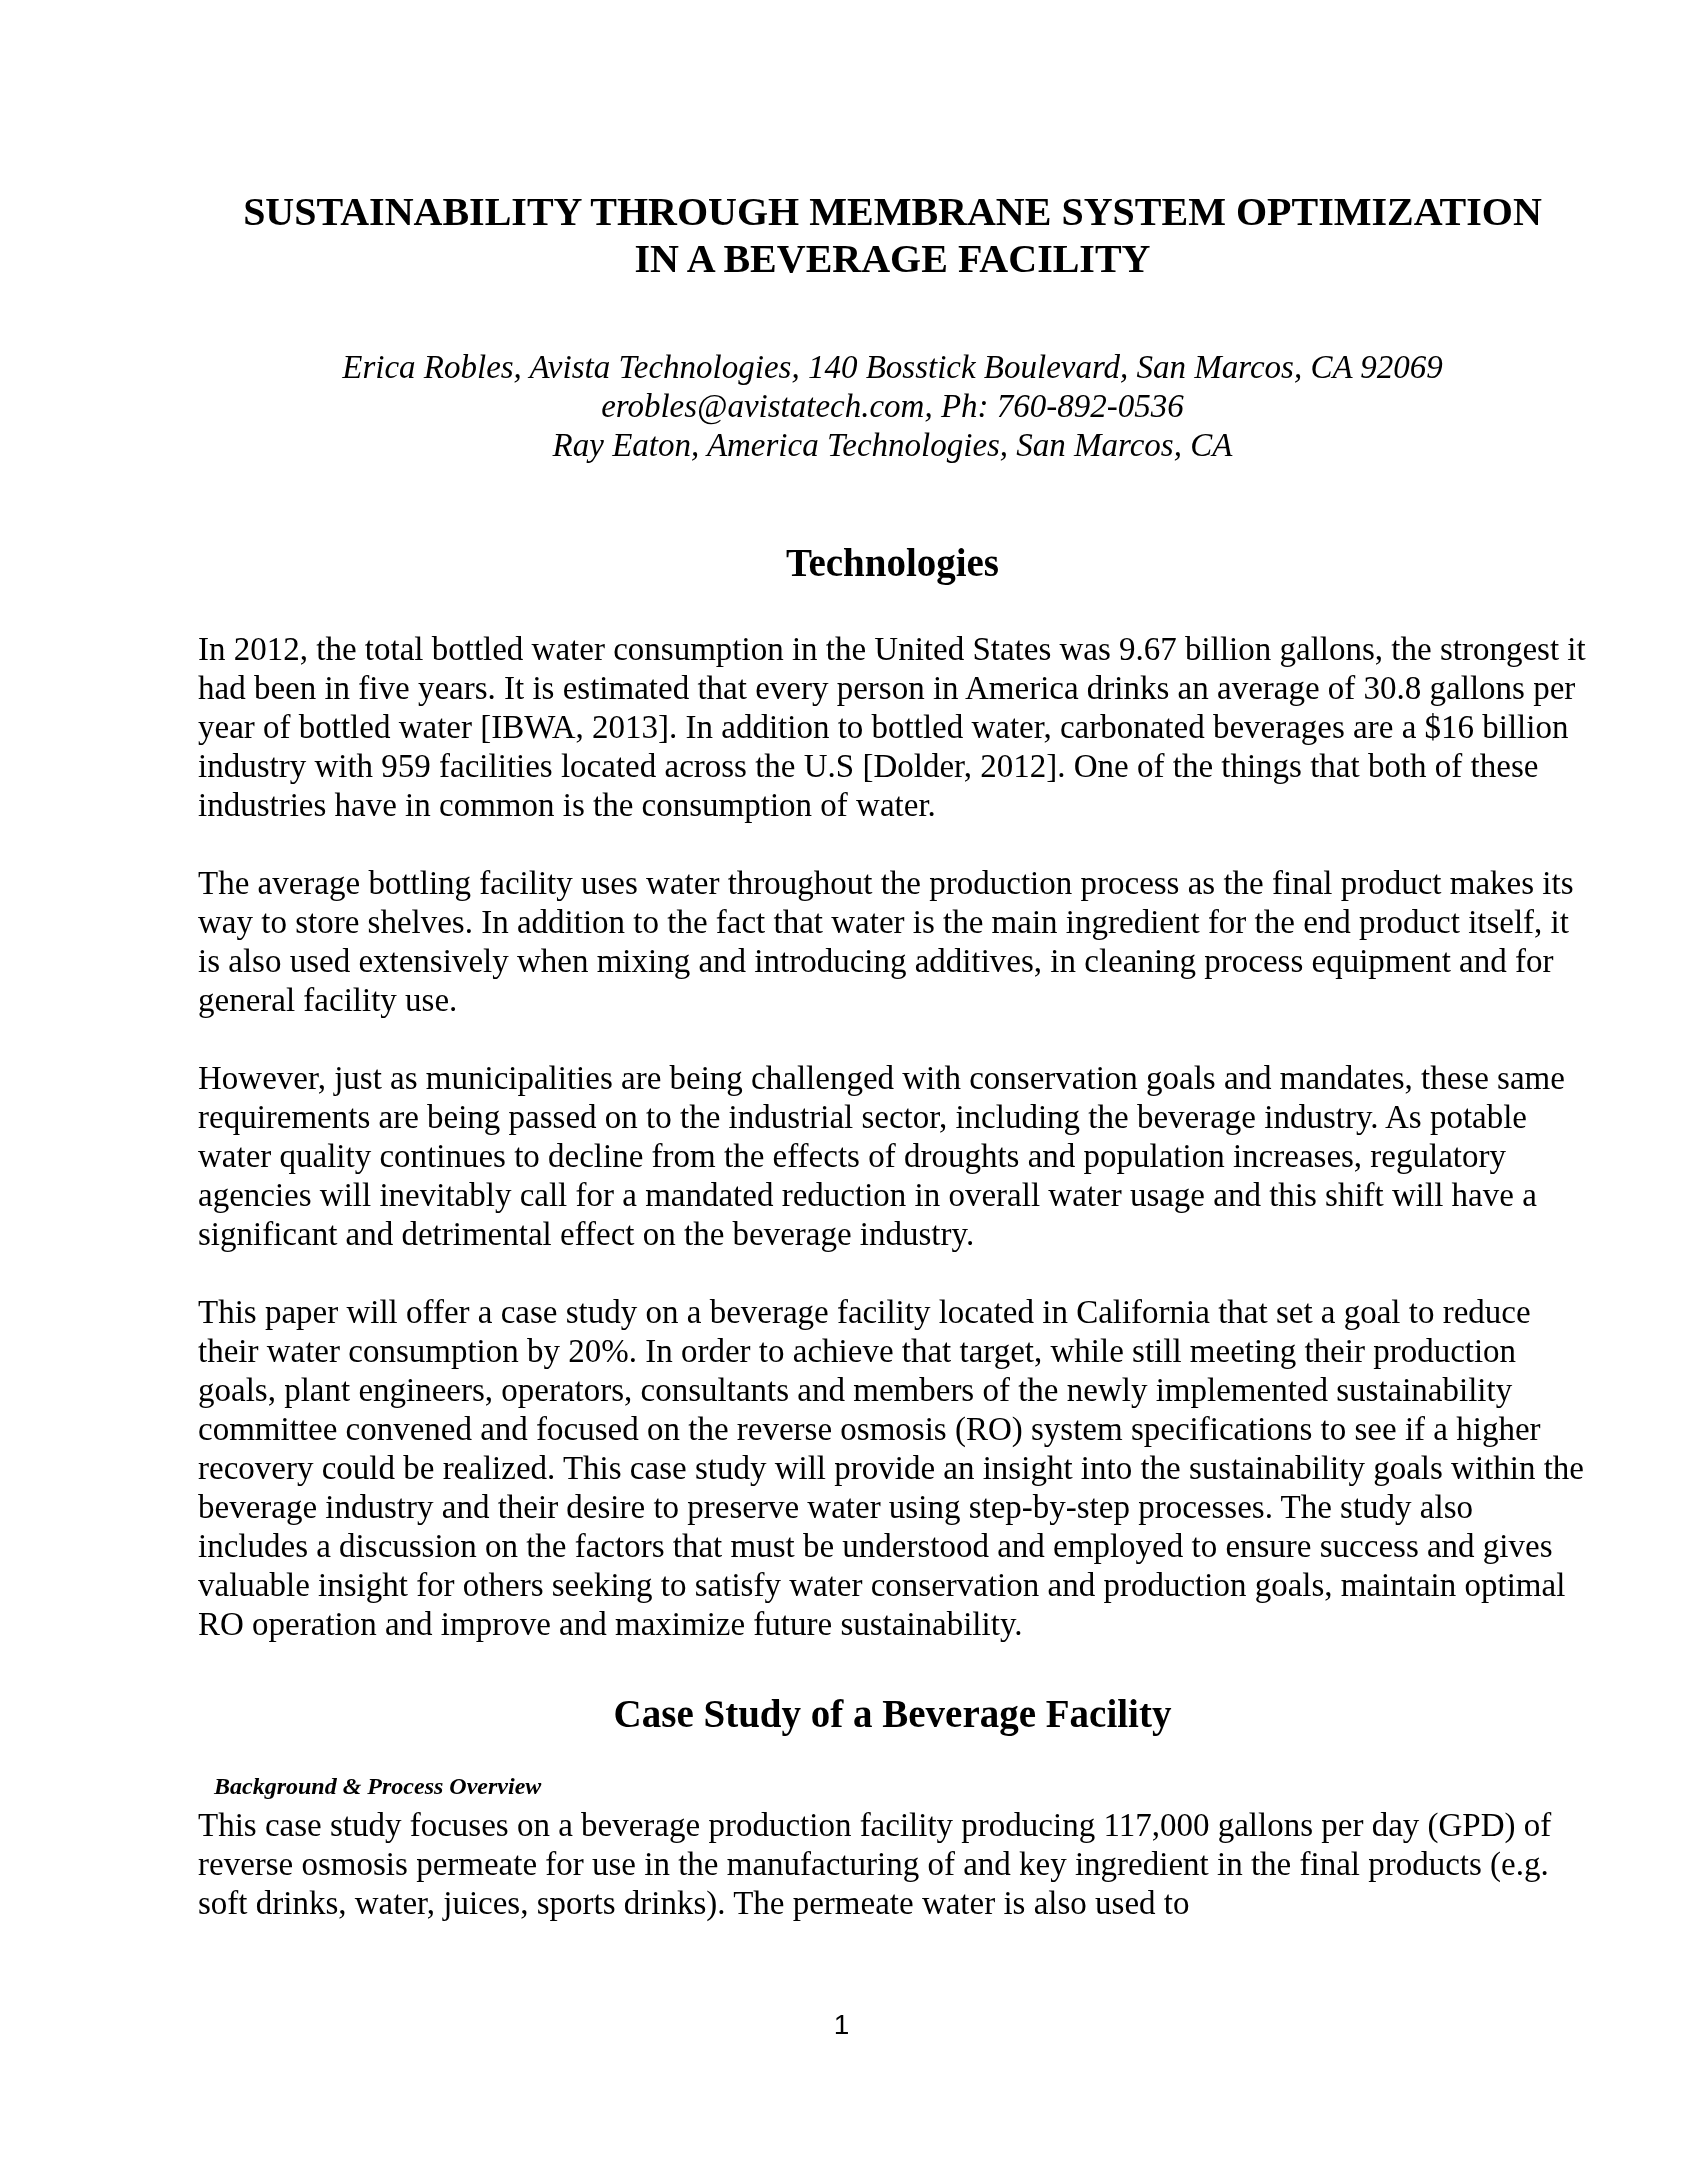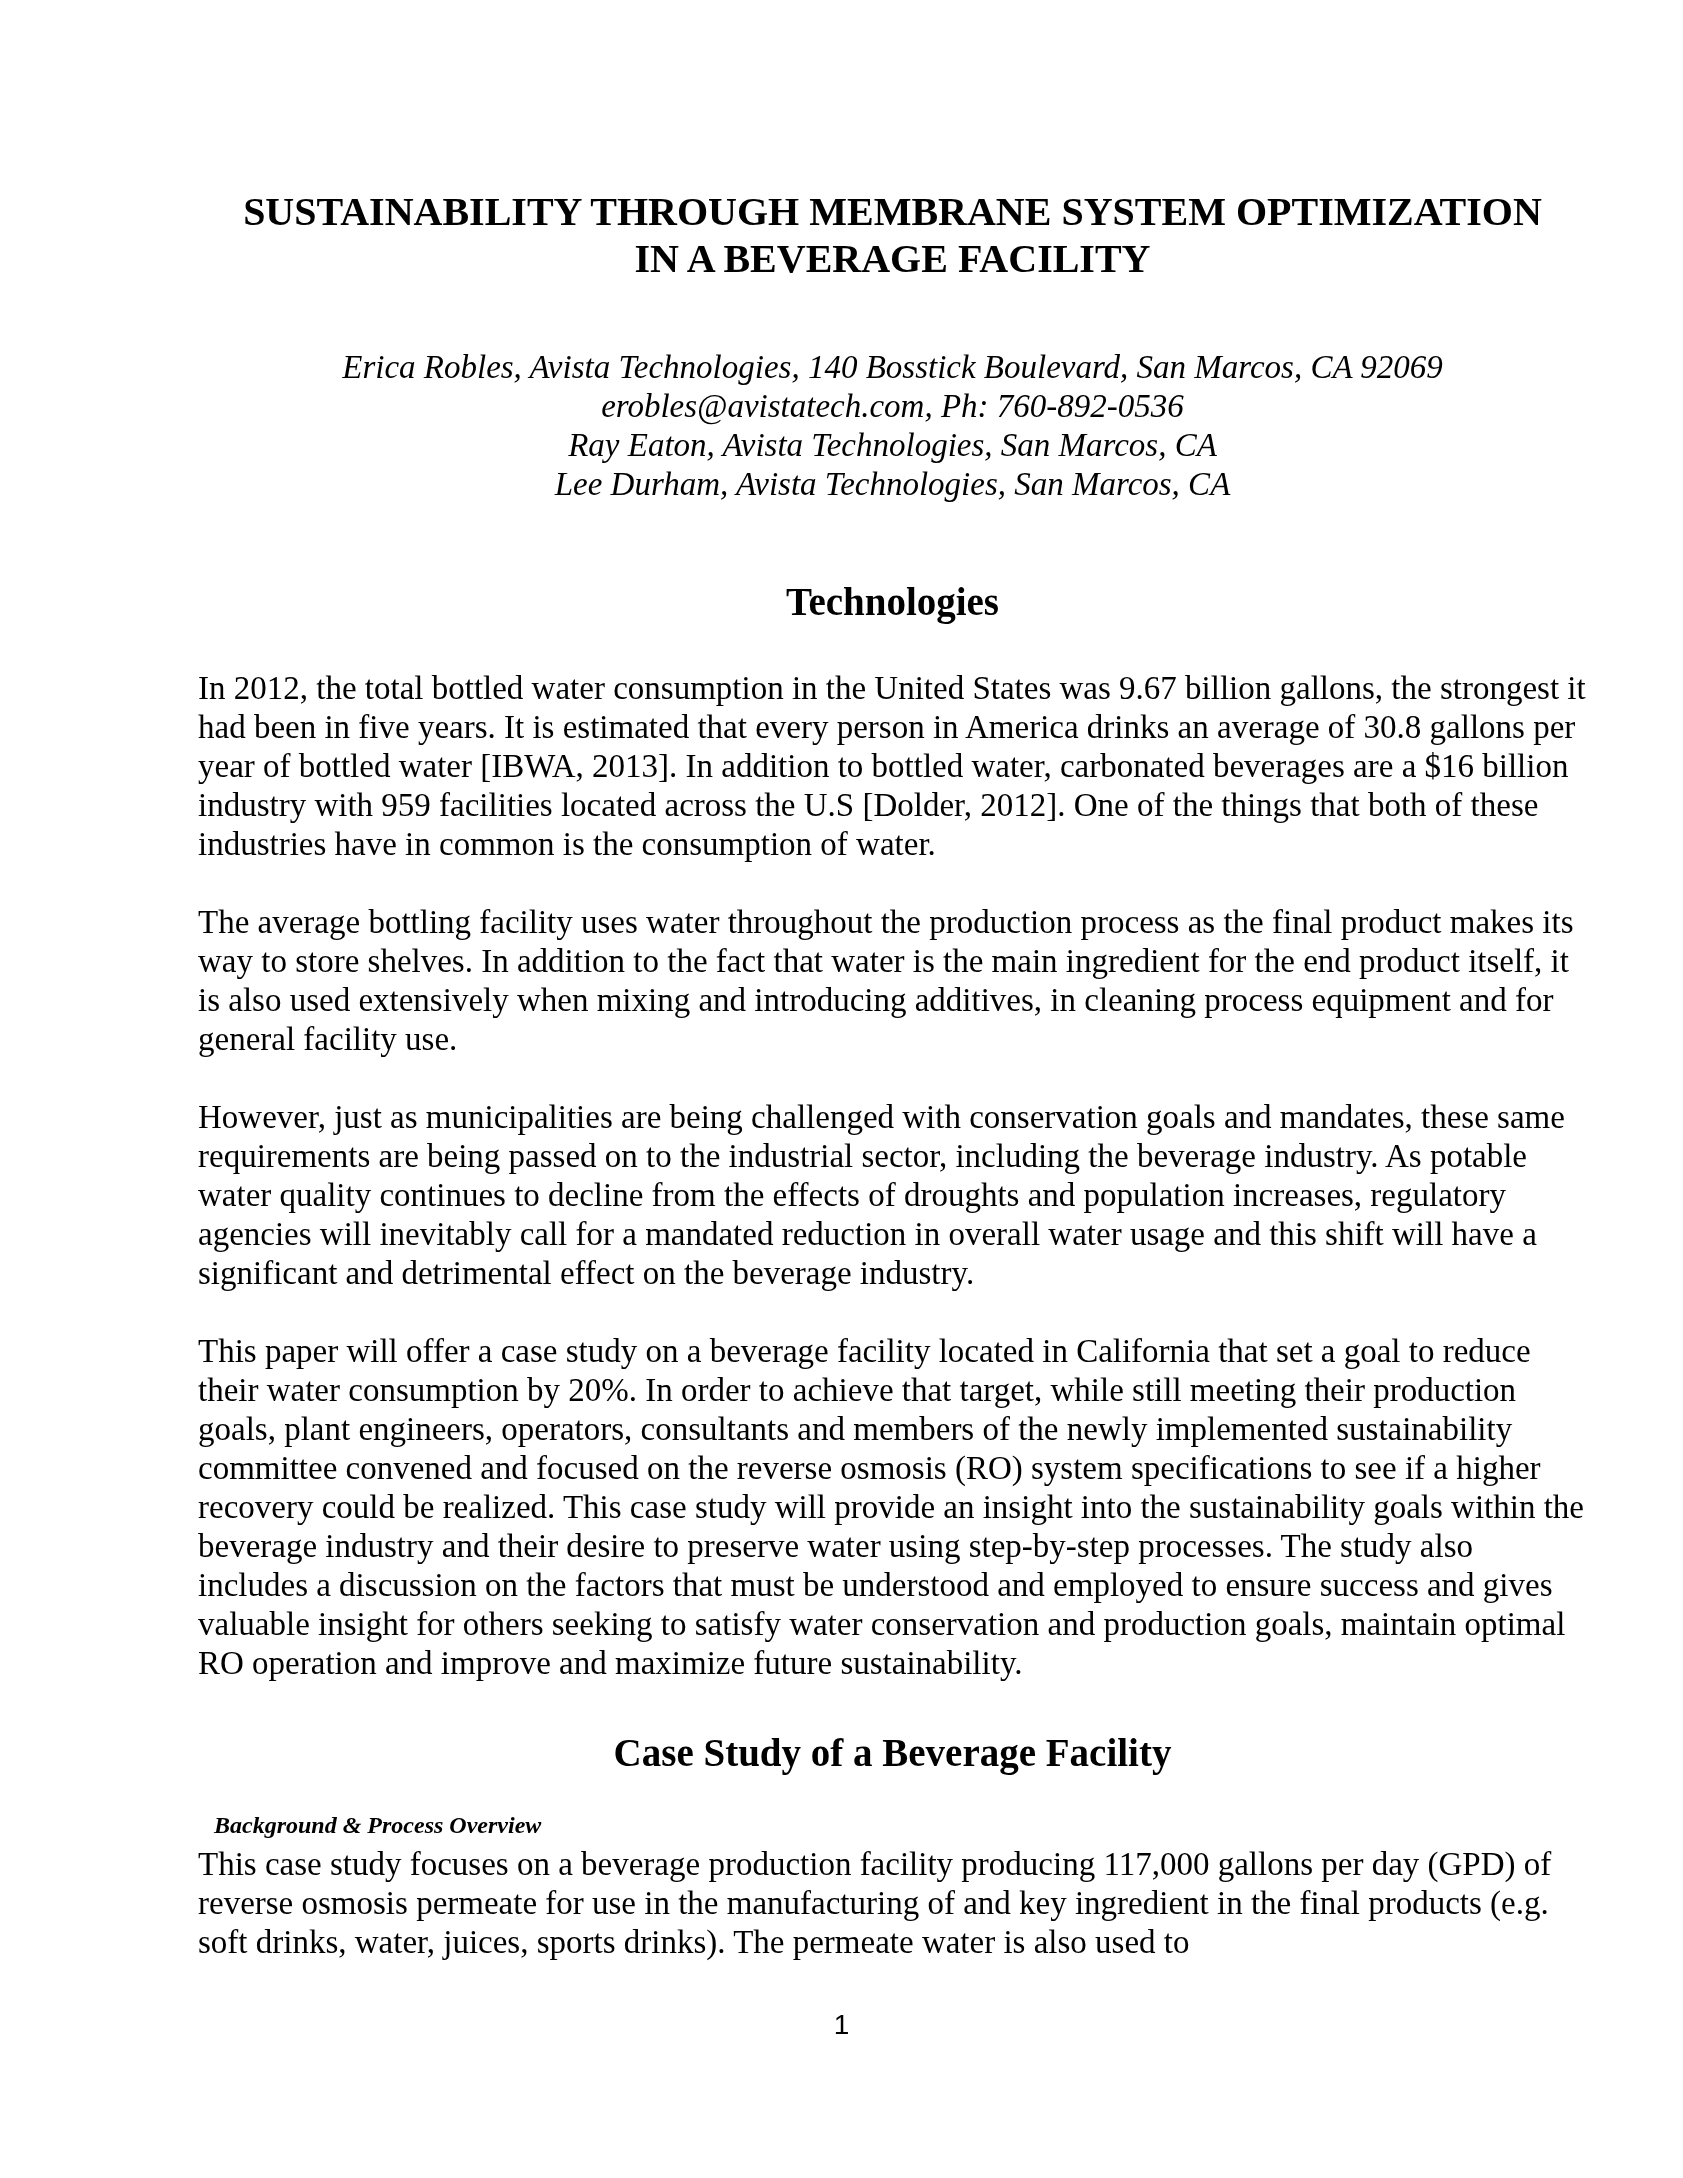--- a/index.html
+++ b/index.html
@@ -86,22 +86,21 @@
 <div class="page">
 
   <div class="title-block">
     <div class="title-line">SUSTAINABILITY THROUGH MEMBRANE SYSTEM OPTIMIZATION</div>
     <div class="title-line">IN A BEVERAGE FACILITY</div>
   </div>
 
   <div class="authors">
     <div>Erica Robles, Avista Technologies, 140 Bosstick Boulevard, San Marcos, CA 92069</div>
     <div>erobles@avistatech.com, Ph: 760-892-0536</div>
-    <div>Ray Eaton, Avista Technologies, San Marcos, CA</div>
-    <div>Lee Durham, Avista Technologies, San Marcos, CA</div>
+    <div>Ray Eaton, America Technologies, San Marcos, CA</div>
   </div>
 
   <div class="section-heading intro-heading">Technologies</div>
 
   <p class="body-para first-after-heading">In 2012, the total bottled water consumption in the United States was 9.67 billion gallons, the strongest it had been in five years. It is estimated that every person in America drinks an average of 30.8 gallons per year of bottled water [IBWA, 2013]. In addition to bottled water, carbonated beverages are a $16 billion industry with 959 facilities located across the U.S [Dolder, 2012]. One of the things that both of these industries have in common is the consumption of water.</p>
 
   <p class="body-para">The average bottling facility uses water throughout the production process as the final product makes its way to store shelves. In addition to the fact that water is the main ingredient for the end product itself, it is also used extensively when mixing and introducing additives, in cleaning process equipment and for general facility use.</p>
 
   <p class="body-para">However, just as municipalities are being challenged with conservation goals and mandates, these same requirements are being passed on to the industrial sector, including the beverage industry. As potable water quality continues to decline from the effects of droughts and population increases, regulatory agencies will inevitably call for a mandated reduction in overall water usage and this shift will have a significant and detrimental effect on the beverage industry.</p>
 

